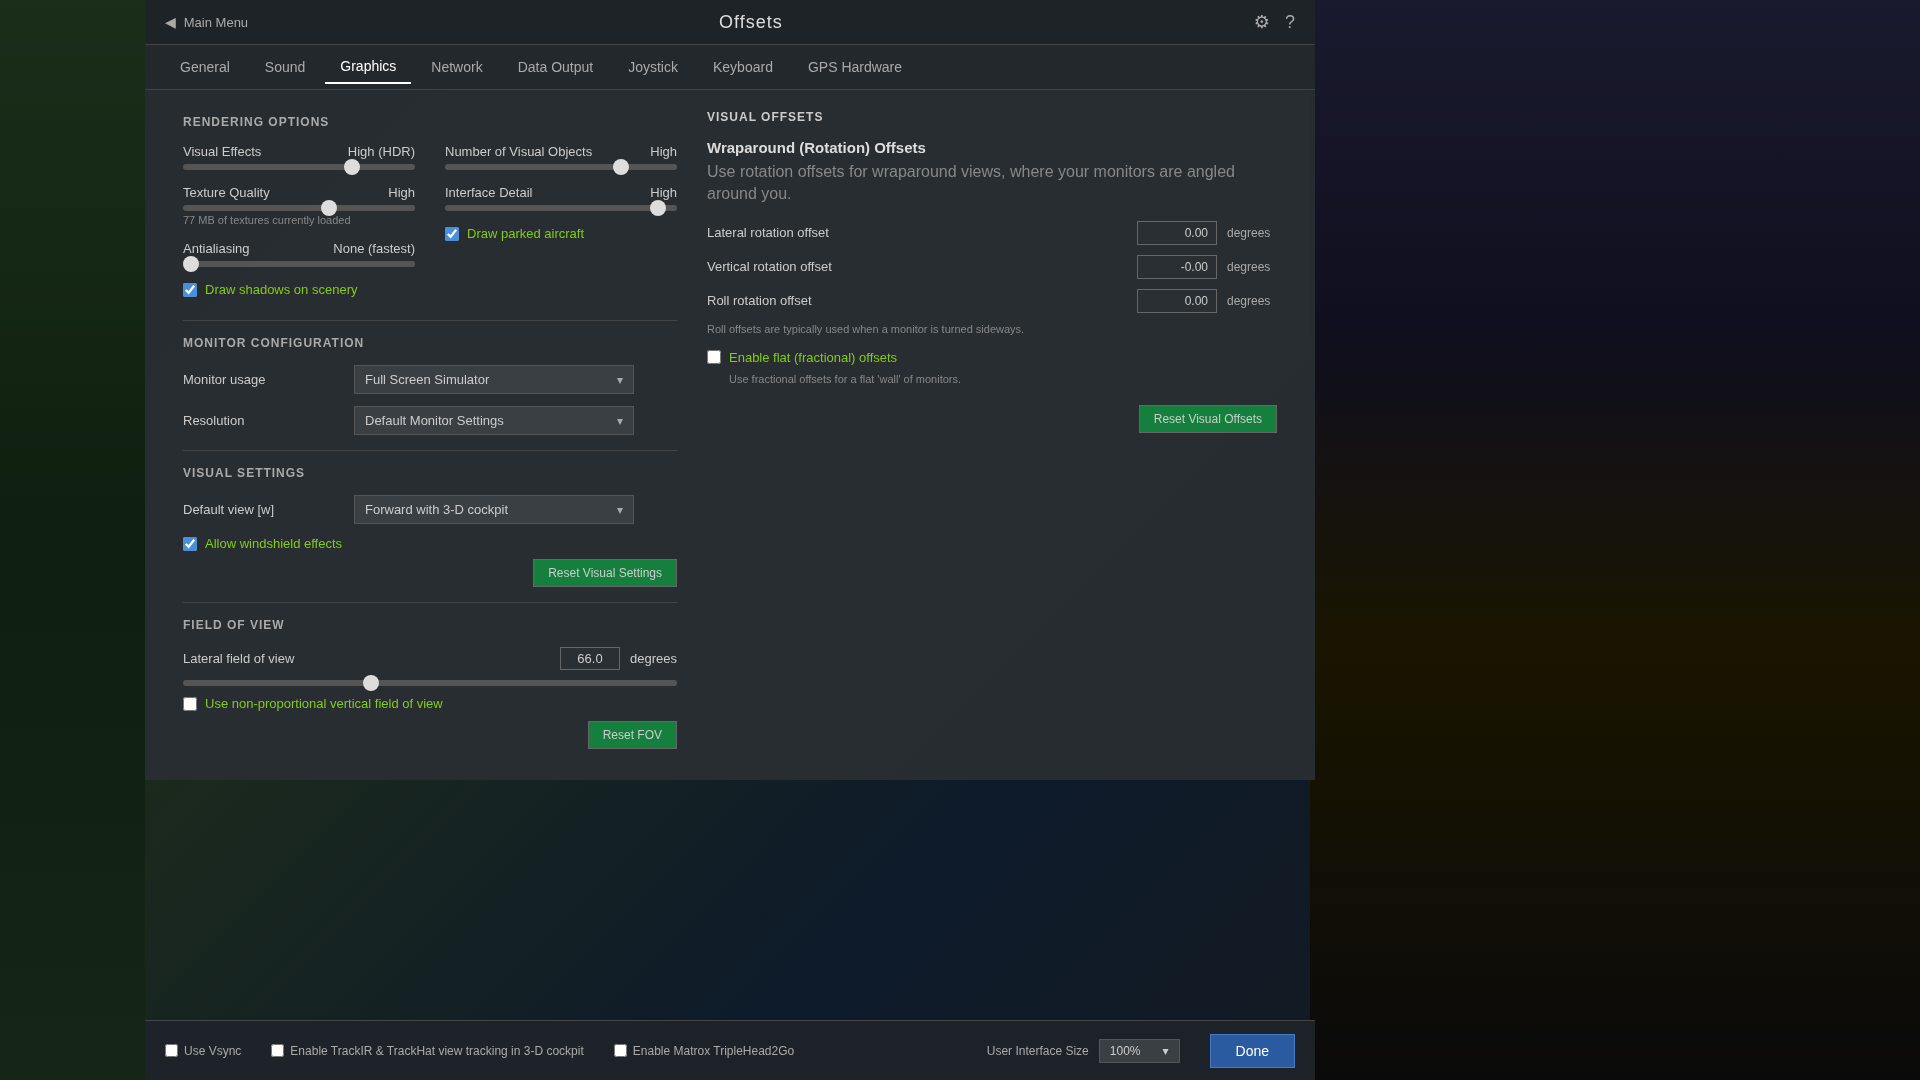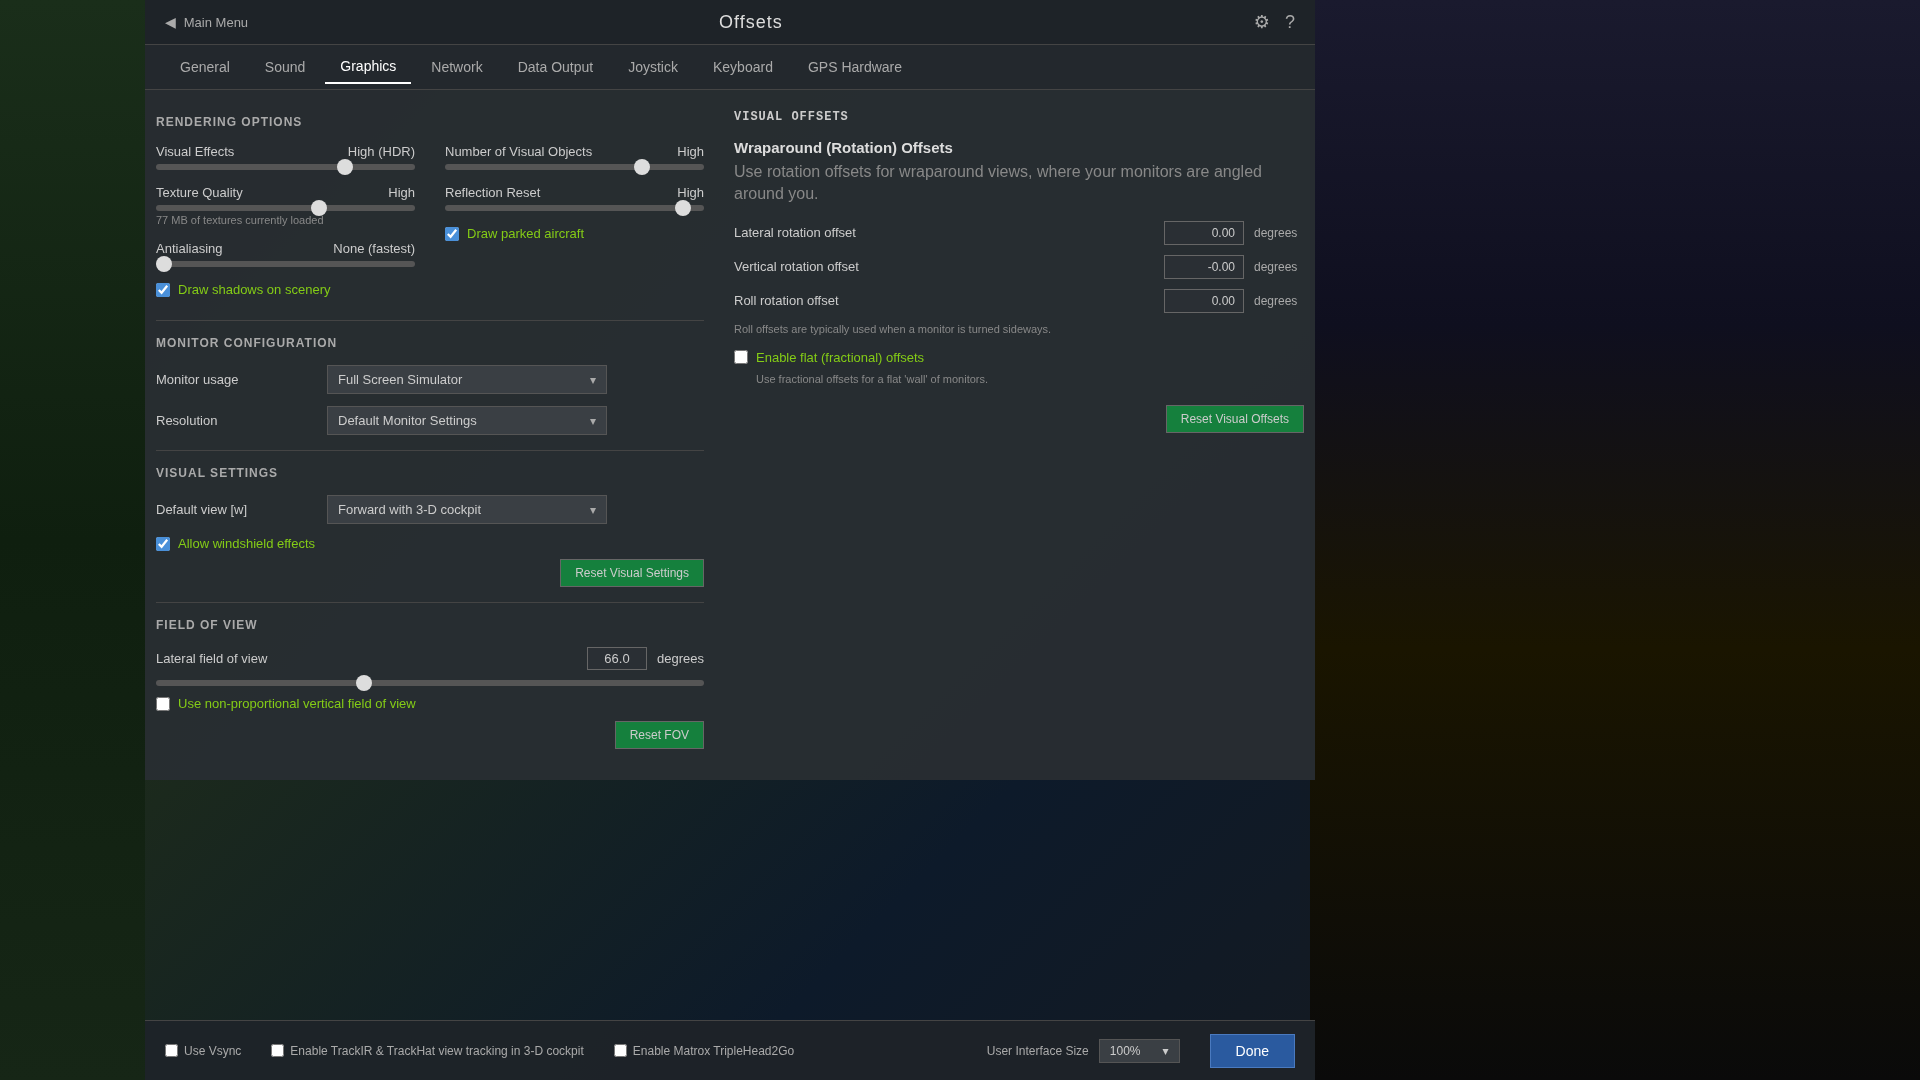--- a/index.html
+++ b/index.html
@@ -117,21 +117,21 @@
 
     .tab.active {
       color: #fff;
       border-bottom: 2px solid #fff;
     }
 
     
     .content {
       flex: 1;
       overflow-y: auto;
-      padding: 20px 11px;
+      padding: 20px 38px;
       display: flex;
       gap: 30px;
     }
 
     .content-left {
       flex: 1;
     }
 
     .content-right {
       width: 570px;
@@ -342,21 +342,20 @@
       font-size: 12px;
       width: 50px;
     }
 
     .visual-offsets-header {
       color: #ccc;
       font-size: 12px;
       font-weight: bold;
       letter-spacing: 1px;
       margin-bottom: 15px;
-      font-family: Liberation Mono, monospace;
     }
 
     
     .bottom-bar {
       position: absolute;
       bottom: 0;
       left: 145px;
       width: 1170px;
       height: 60px;
       background: rgba(30, 35, 40, 0.97);
@@ -528,21 +527,21 @@
               <span class="slider-label">Number of Visual Objects</span>
               <span class="slider-value">High</span>
             </div>
             <div class="slider-track">
               <div class="slider-thumb" style="left: calc(76% - 8px)"></div>
             </div>
           </div>
 
           <div class="slider-row">
             <div class="slider-label-row">
-              <span class="slider-label">Reflection Reset</span>
+              <span class="slider-label">Interface Detail</span>
               <span class="slider-value">High</span>
             </div>
             <div class="slider-track">
               <div class="slider-thumb" style="left: calc(92% - 8px)"></div>
             </div>
           </div>
 
           <div class="checkbox-row" style="margin-top: 10px;">
             <input type="checkbox" id="draw-parked" checked="" style="">
             <label for="draw-parked" class="checkbox-label">Draw parked aircraft</label>

